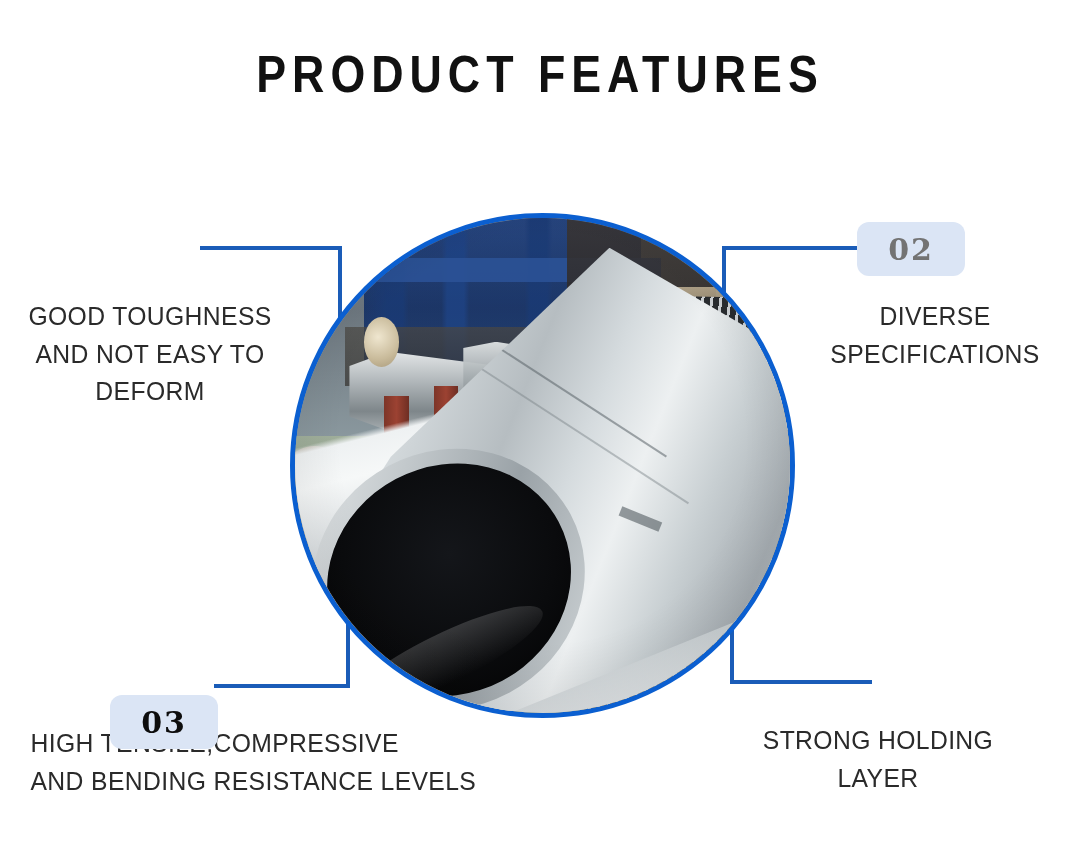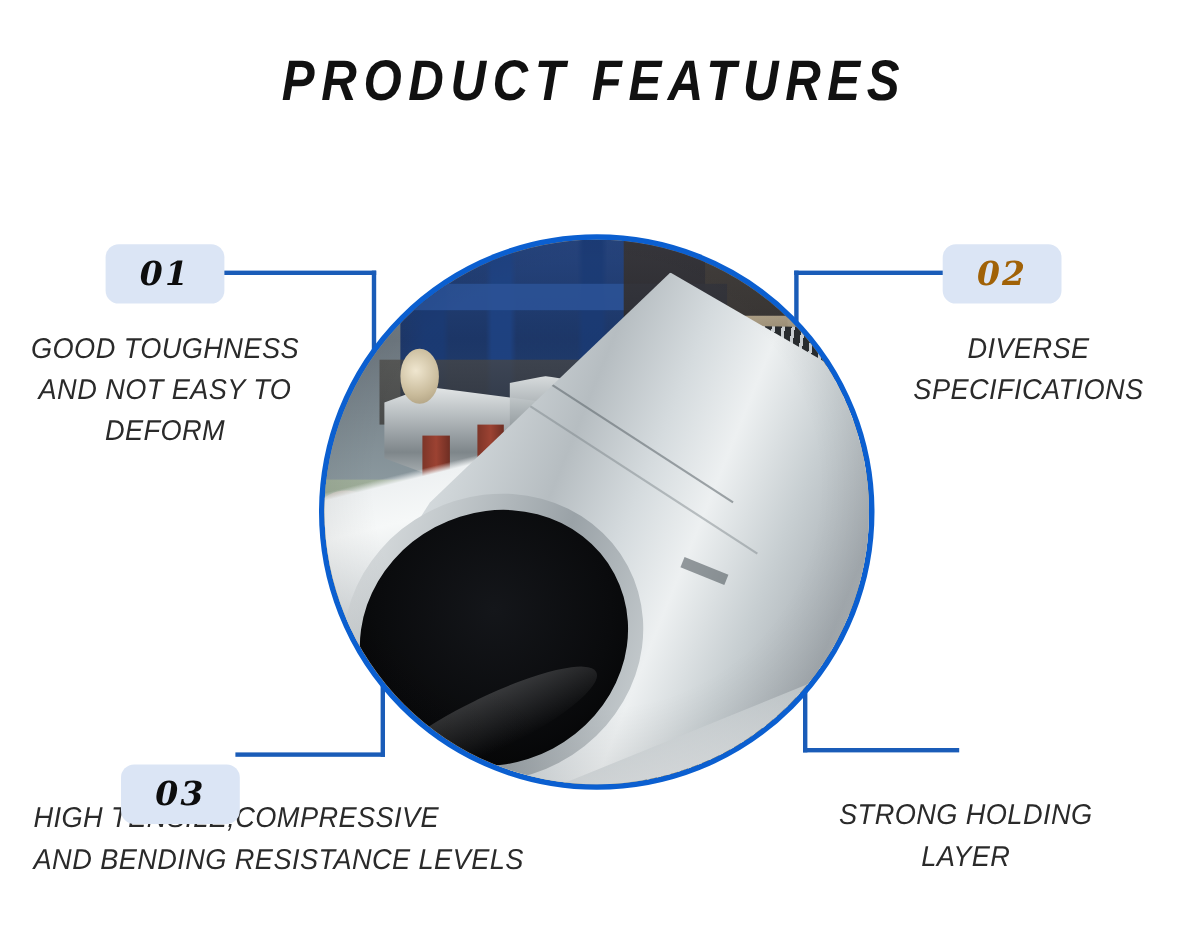--- a/index.html
+++ b/index.html
@@ -10,21 +10,20 @@
   }
   body {
     font-family: "Liberation Sans", sans-serif;
   }
   #page {
     position: relative;
     width: 1080px;
     height: 856px;
     background: #ffffff;
     overflow: hidden;
-    font-style: italic;
   }
 
   
   .page-title {
     position: absolute;
     top: 44px;
     left: 0;
     width: 1080px;
     text-align: center;
     font-family: "Liberation Sans", sans-serif;
@@ -418,28 +417,25 @@
         <div class="pipe-seam2"></div>
         <div class="pipe-mark"></div>
       </div>
       <div class="pipe-rim"></div>
       <div class="pipe-bore"></div>
       <div class="pipe-bore-shine"></div>
       <div class="photo-shade"></div>
     </div>
   </div>
 
-  <div class="badge" style="left: 96px; top: 222px; --badge-bg: #dbe5f5; color: rgb(13, 13, 13);">
-    <span>01</span>
-  </div>
   <div class="caption cap-01" style="color: rgb(42, 42, 42);">GOOD TOUGHNESS
 AND NOT EASY TO
 DEFORM</div>
 
-  <div class="badge" style="left: 857px; top: 222px; --badge-bg: #dbe5f5; color: #a16207;">
+  <div class="badge" style="left: 857px; top: 222px; --badge-bg: #dbe5f5; color: #737373;">
     <span>02</span>
   </div>
   <div class="caption cap-02" style="color: rgb(42, 42, 42);">DIVERSE
 SPECIFICATIONS</div>
 
   <div class="badge" style="left: 110px; top: 659px; --badge-bg: #dbe5f5; color: rgb(13, 13, 13); margin-top: 36px;">
     <span>03</span>
   </div>
   <div class="caption cap-03" style="color: rgb(42, 42, 42);">HIGH TENSILE,COMPRESSIVE
 AND BENDING RESISTANCE LEVELS</div>

